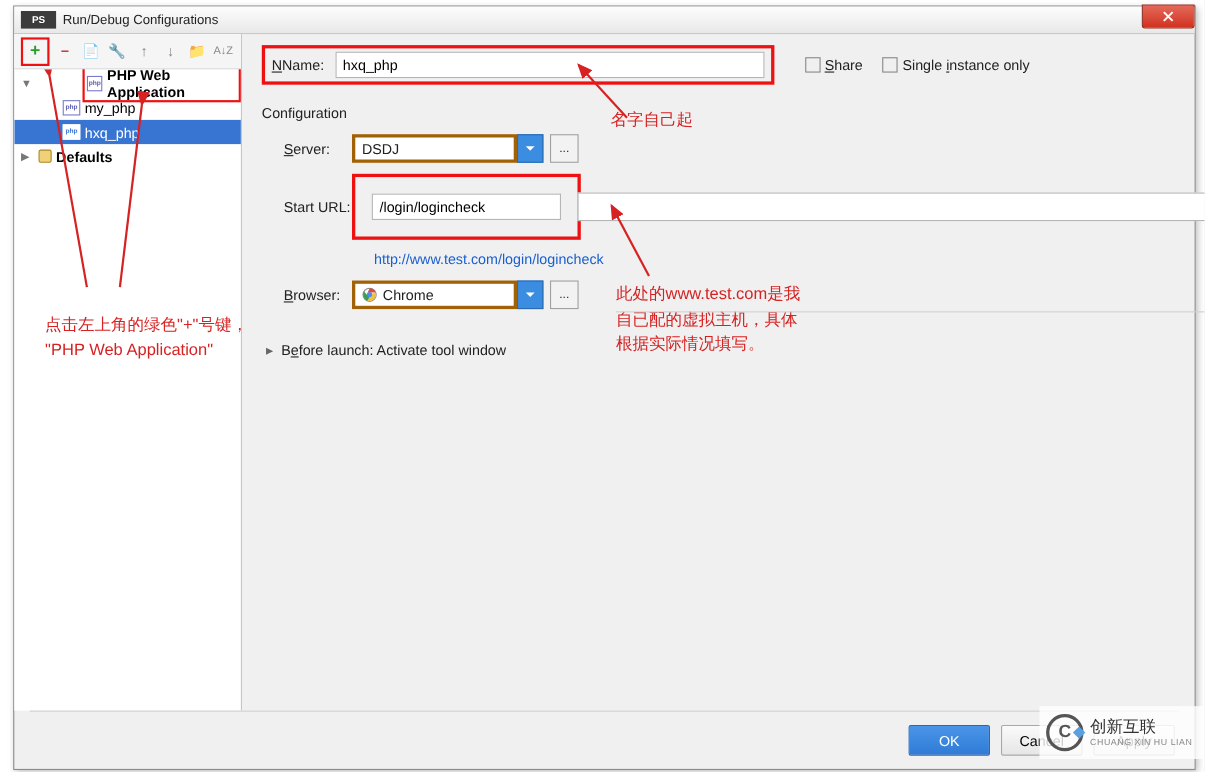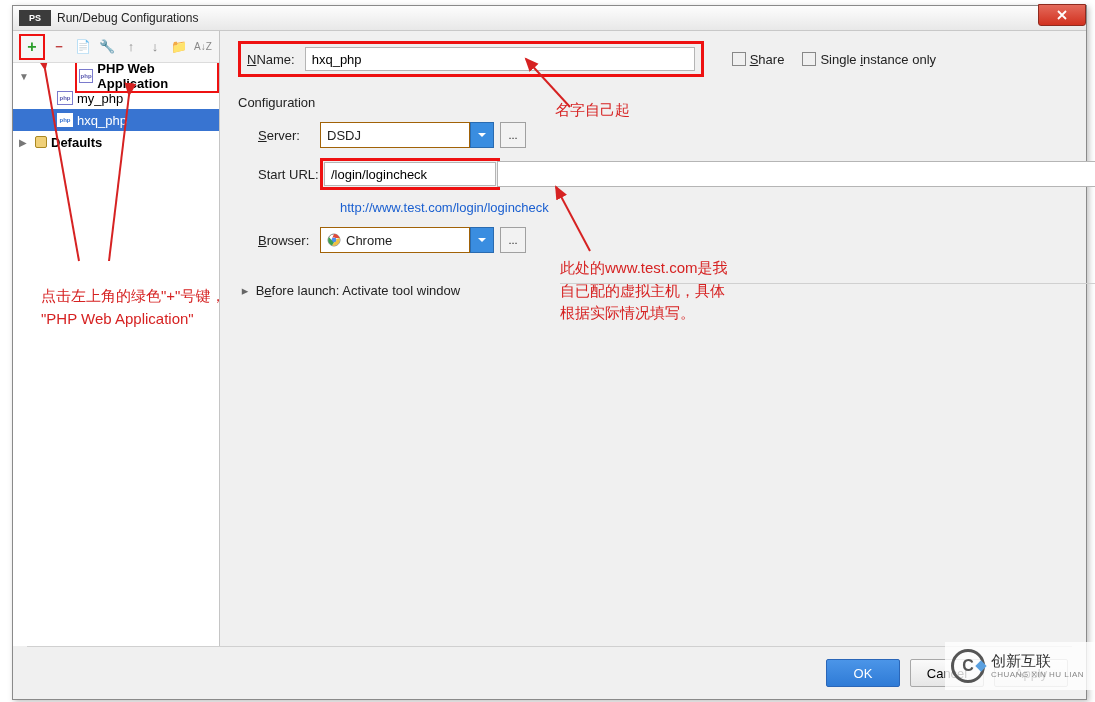--- a/index.html
+++ b/index.html
@@ -39,26 +39,26 @@
 .input { background:#fff; border:1px solid #b5b5b5; height:24px; padding:2px 6px; font-size:13px; }
 .input.name { width: 390px; }
 .chk { width:14px; height:14px; border:1px solid #888; display:inline-block; margin-right:4px; vertical-align:-2px; }
 .share-group { display:flex; align-items:center; gap:18px; margin-left:18px; }
 
 .section-title { font-size:13px; margin-bottom:12px; }
 
 .form-row { display:flex; align-items:center; margin-bottom:10px; }
 .form-lbl { width:82px; text-align:left; padding-left:20px; }
 .select { display:flex; align-items:center; }
-.select .sel-body { background:#fff; border:1px solid #a16207; height:26px; width:150px; padding:3px 6px; display:flex; align-items:center; gap:5px; }
+.select .sel-body { background:#fff; border:3px solid #a16207; height:26px; width:150px; padding:3px 6px; display:flex; align-items:center; gap:5px; }
 .sel-arrow { width:24px; height:26px; background:#3a8de0; display:flex; align-items:center; justify-content:center; border:1px solid #2a6bb0; }
 .sel-arrow svg { width:10px;height:10px; fill:#fff; }
 .dots-btn { width:26px; height:26px; border:1px solid #a0a0a0; background:#f2f2f2; display:flex; align-items:center; justify-content:center; margin-left:6px; font-size:11px; }
 
-.url-box { border:3px solid #e11; padding:1px; }
+.url-box { border:3px solid #e11; padding:15px; }
 .url-input { width:172px; }
 .url-full { width: 608px; border:1px solid #b5b5b5; height:26px; margin-left:-3px; background:#fff; }
 .link { color:#1a5fd0; margin-left:102px; margin-bottom:12px; display:block; }
 
 .before { margin-top:30px; font-size:13px; }
 .before .bicon { display:inline-block; width:14px; text-align:center; color:#666; }
 
 
 .anno { position:absolute; color:#d62222; font-size:15px; line-height:1.5; pointer-events:none; white-space:pre; }
 svg.arrow { position:absolute; pointer-events:none; }

